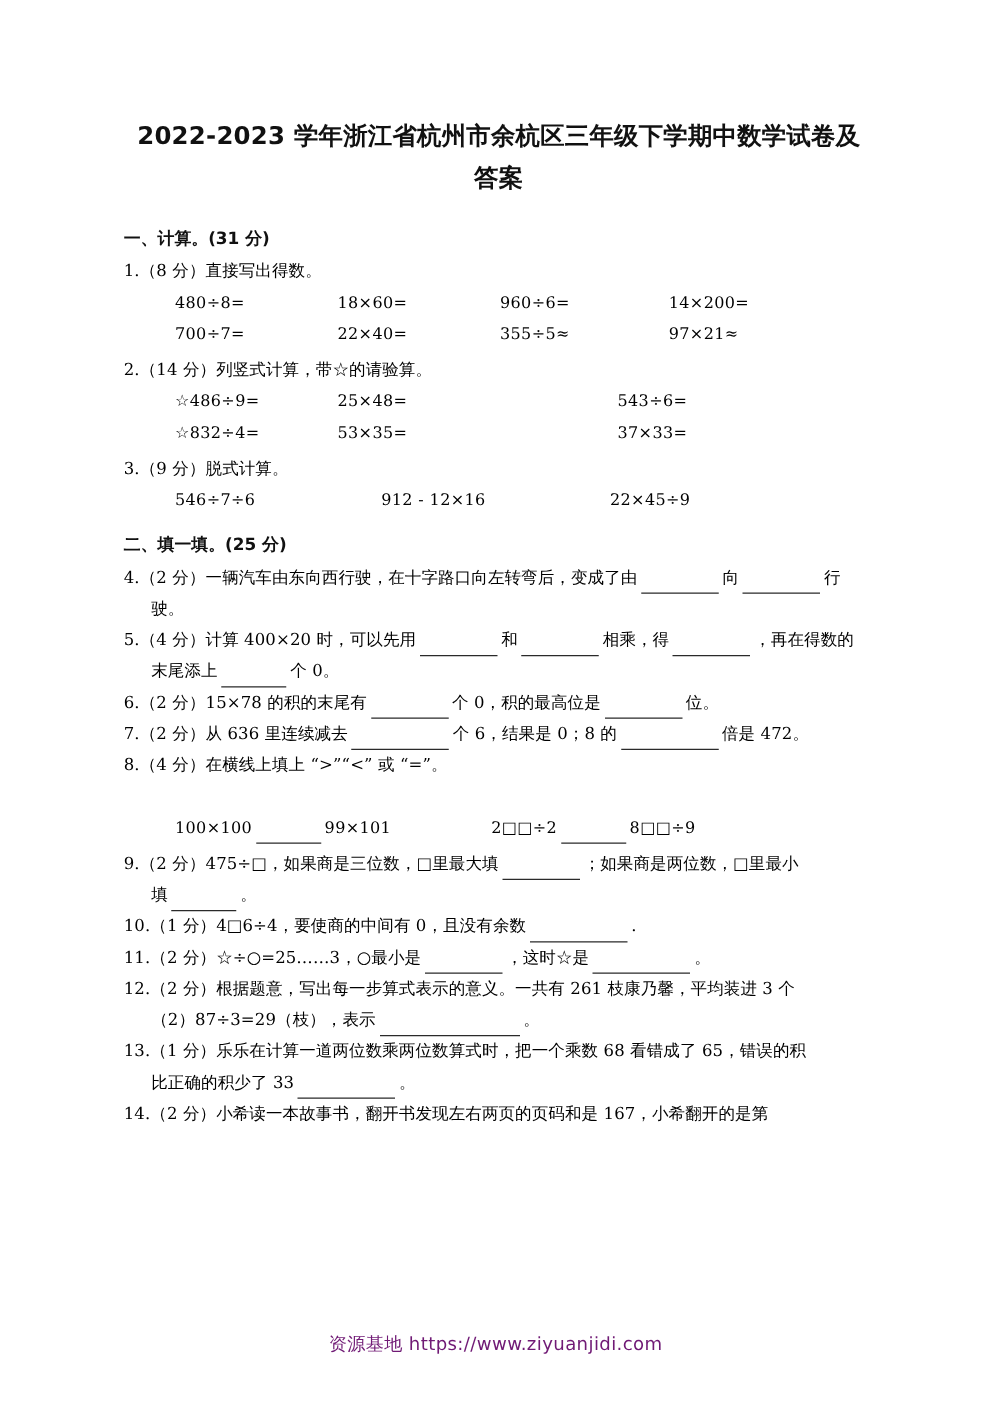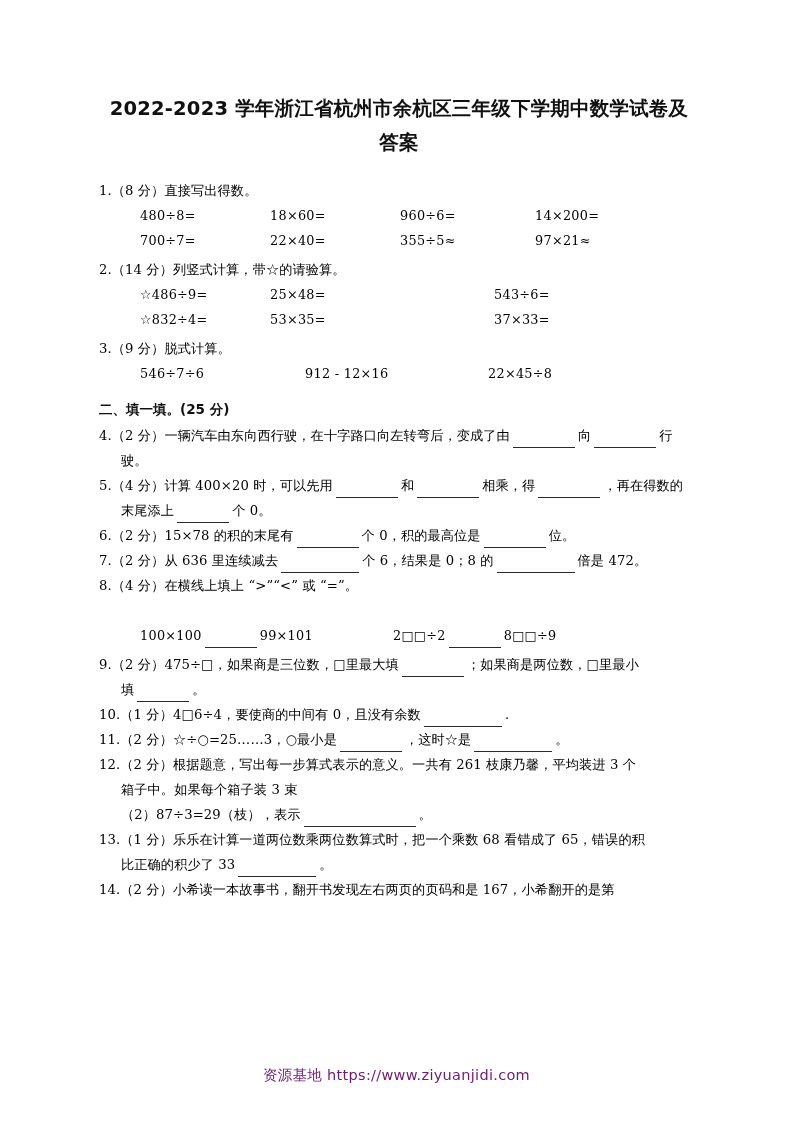--- a/index.html
+++ b/index.html
@@ -123,20 +123,21 @@
   }
 </style>
 </head>
 <body>
 
 <div class="page">
   <div class="content">
 
     <div class="doc-title">2022-2023 学年浙江省杭州市余杭区三年级下学期中数学试卷及答案</div>
 
+    <div class="sec-head">一、计算。(31 分)</div>
 
     <div class="q">
       <span class="q-line">1.（8 分）直接写出得数。</span>
       <span class="row">
         <span class="cell c1">480÷8=</span>
         <span class="cell c2">18×60=</span>
         <span class="cell c3">960÷6=</span>
         <span class="cell c4">14×200=</span>
       </span>
       <span class="row tall">
@@ -159,21 +160,21 @@
         <span class="cell d2">53×35=</span>
         <span class="cell d3">37×33=</span>
       </span>
     </div>
 
     <div class="q">
       <span class="q-line">3.（9 分）脱式计算。</span>
       <span class="row">
         <span class="cell f1">546÷7÷6</span>
         <span class="cell f2">912 - 12×16</span>
-        <span class="cell f3">22×45÷8</span>
+        <span class="cell f3">22×45÷9</span>
       </span>
     </div>
 
     <div class="sec-head">二、填一填。(25 分)</div>
 
     <div class="q">
       <span class="q-line"><span>4.（2 分）一辆汽车由东向西行驶，在十字路口向左转弯后，变成了由</span><span class="blank b-l"></span><span>向</span><span class="blank b-l"></span><span>行</span></span>
       <span class="q-indent">驶。</span>
     </div>
 
@@ -208,21 +209,20 @@
     <div class="q">
       <span class="q-line"><span>10.（1 分）4□6÷4，要使商的中间有 0，且没有余数</span><span class="blank b-xl"></span><span>.</span></span>
     </div>
 
     <div class="q">
       <span class="q-line"><span>11.（2 分）☆÷○=25……3，○最小是</span><span class="blank b-l"></span><span>，这时☆是</span><span class="blank b-xl"></span><span>。</span></span>
     </div>
 
     <div class="q">
       <span class="q-line">12.（2 分）根据题意，写出每一步算式表示的意义。一共有 261 枝康乃馨，平均装进 3 个</span>
-      <span class="q-indent">箱子中。如果每个箱子装 3 束</span>
       <span class="q-indent"><span>（2）87÷3=29（枝），表示</span><span class="blank b-xxl"></span><span>。</span></span>
     </div>
 
     <div class="q">
       <span class="q-line">13.（1 分）乐乐在计算一道两位数乘两位数算式时，把一个乘数 68 看错成了 65，错误的积</span>
       <span class="q-indent"><span>比正确的积少了 33</span><span class="blank b-xl"></span><span>。</span></span>
     </div>
 
     <div class="q">
       <span class="q-line">14.（2 分）小希读一本故事书，翻开书发现左右两页的页码和是 167，小希翻开的是第</span>

